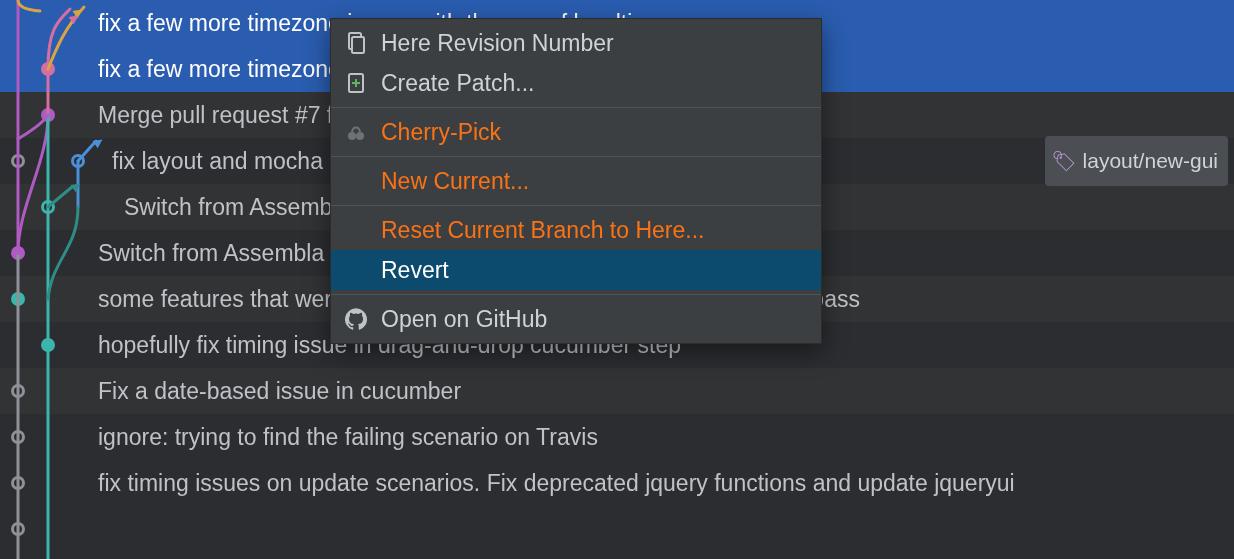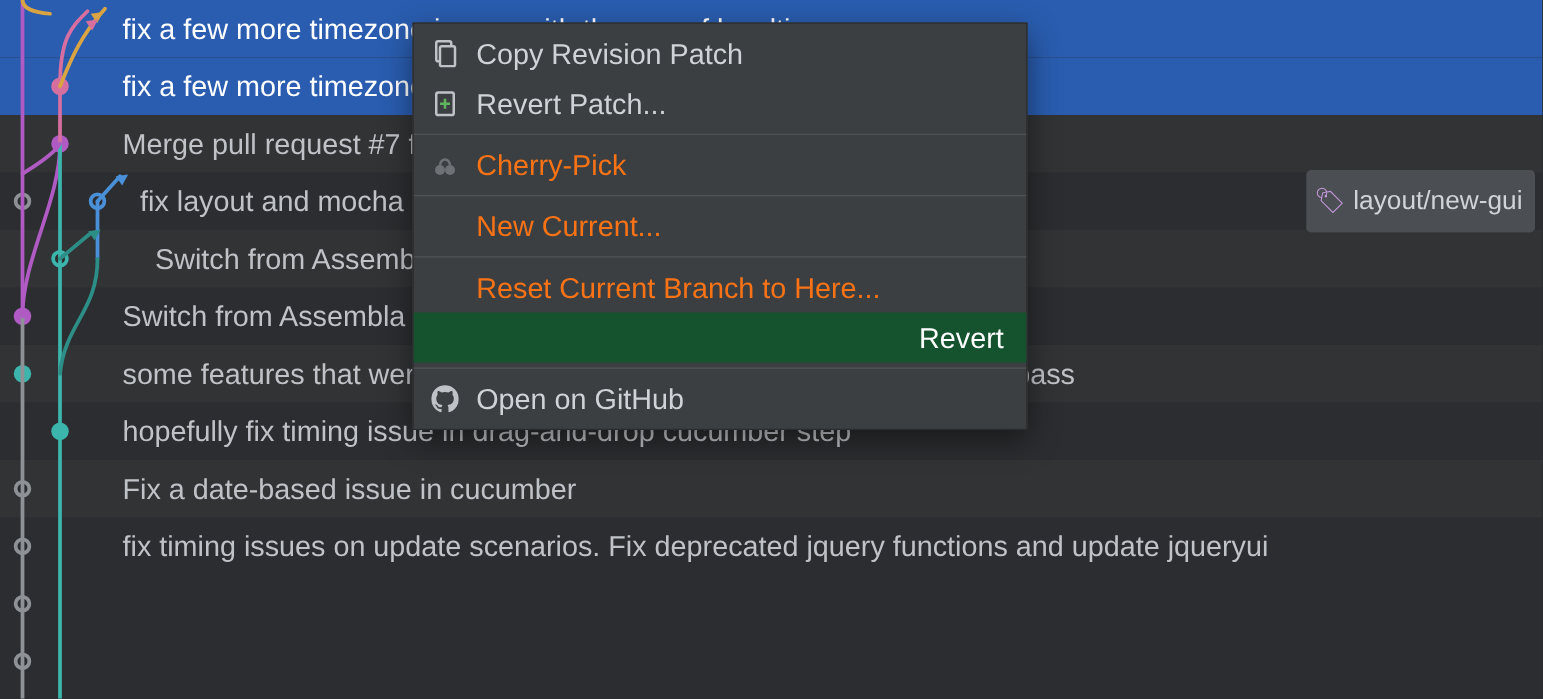--- a/index.html
+++ b/index.html
@@ -81,23 +81,22 @@
   .menu .item {
     height: 40px;
     line-height: 40px;
     padding: 0 18px 0 50px;
     position: relative;
     color: #cfd2d6;
     cursor: default;
   }
   .menu .item.disabled { color: #f97316; }
   .menu .item.hover {
-    background: #14532d;
+    background: #0c4a6e;
     color: #ffffff;
-    text-align: right;
   }
   .menu .sep {
     height: 1px;
     background: #515456;
     margin: 4px 0;
   }
   .menu .mico {
     position: absolute;
     left: 14px; top: 50%;
     transform: translateY(-50%);
@@ -124,20 +123,21 @@
     <div class="row alt"><div class="graph"></div><span class="msg">Merge pull request #7 from user/project-1/recurring-todo</span></div>
     <div class="row pad2"><div class="graph"></div><span class="msg">fix layout and mocha issues</span><div class="tag">
         <span class="ti">🏷</span>
         <span>layout/new-gui</span>
       </div></div>
     <div class="row alt pad3"><div class="graph"></div><span class="msg">Switch from Assembla to GitHub issues</span></div>
     <div class="row"><div class="graph"></div><span class="msg">Switch from Assembla to GitHub issues</span></div>
     <div class="row alt"><div class="graph"></div><span class="msg">some features that were wip-ed because of cucumber issues seem to pass</span></div>
     <div class="row"><div class="graph"></div><span class="msg">hopefully fix timing issue in drag-and-drop cucumber step</span></div>
     <div class="row alt"><div class="graph"></div><span class="msg">Fix a date-based issue in cucumber</span></div>
+    <div class="row"><div class="graph"></div><span class="msg">ignore: trying to find the failing scenario on Travis</span></div>
     <div class="row"><div class="graph"></div><span class="msg">fix timing issues on update scenarios. Fix deprecated jquery functions and update jqueryui</span></div>
   </div>
 
 <svg id="graphsvg" width="130" height="559" style="position:absolute;left:0;top:0;z-index:2;pointer-events:none">
     <line x1="18" y1="253" x2="18" y2="559" stroke="#8e9297" stroke-width="3" stroke-linecap="round"></line>
     <line x1="18" y1="0" x2="18" y2="253" stroke="#b05bc4" stroke-width="3" stroke-linecap="round"></line>
     <path d="M 18 253 C 18 207 48 161 48 115" stroke="#b05bc4" stroke-width="3" fill="none" stroke-linecap="round"></path>
     <line x1="48" y1="69" x2="48" y2="115" stroke="#d66fa0" stroke-width="3" stroke-linecap="round"></line>
     <path d="M 48 69 C 48 29 58 21 70 9" stroke="#d66fa0" stroke-width="3" fill="none" stroke-linecap="round"></path>
     <path d="M 48 69 C 54 55 62 31 84 7" stroke="#d9a441" stroke-width="3" fill="none" stroke-linecap="round"></path>
@@ -149,27 +149,27 @@
     <path d="M 78 207 C 78 249 52 259 48 299" stroke="#2d8e87" stroke-width="3" fill="none" stroke-linecap="round"></path>
     <path d="M 48 207 L 72 187" stroke="#2d8e87" stroke-width="3" fill="none" stroke-linecap="round"></path>
   </svg>
 
 <div class="menu" id="menu">
     <div class="item"><span class="mico">
         <svg width="20" height="22" viewBox="0 0 20 22">
       <rect x="3" y="1" width="12" height="16" rx="1.5" fill="none" stroke="#bfc2c7" stroke-width="2"></rect>
       <rect x="6" y="5" width="12" height="16" rx="1.5" fill="#3c3f41" stroke="#bfc2c7" stroke-width="2"></rect>
     </svg>
-      </span><span>Copy Revision Patch</span></div>
+      </span><span>Here Revision Number</span></div>
     <div class="item"><span class="mico">
         <svg width="20" height="22" viewBox="0 0 20 22">
       <rect x="3" y="2" width="14" height="18" rx="1.5" fill="none" stroke="#bfc2c7" stroke-width="2"></rect>
       <path d="M10 7 v8 M6 11 h8" stroke="#5fb65f" stroke-width="2"></path>
     </svg>
-      </span><span>Revert Patch...</span></div>
+      </span><span>Create Patch...</span></div>
     <div class="sep"></div>
     <div class="item disabled"><span class="mico">
         <svg width="22" height="22" viewBox="0 0 22 22">
       <circle cx="7" cy="15" r="4" fill="#6e7175"></circle>
       <circle cx="15" cy="15" r="4" fill="#6e7175"></circle>
       <path d="M7 11 C 8 5 14 5 15 11" stroke="#6e7175" stroke-width="2" fill="none"></path>
     </svg>
       </span><span>Cherry-Pick</span></div>
     <div class="sep"></div>
     <div class="item disabled"><span>New Current...</span></div>

